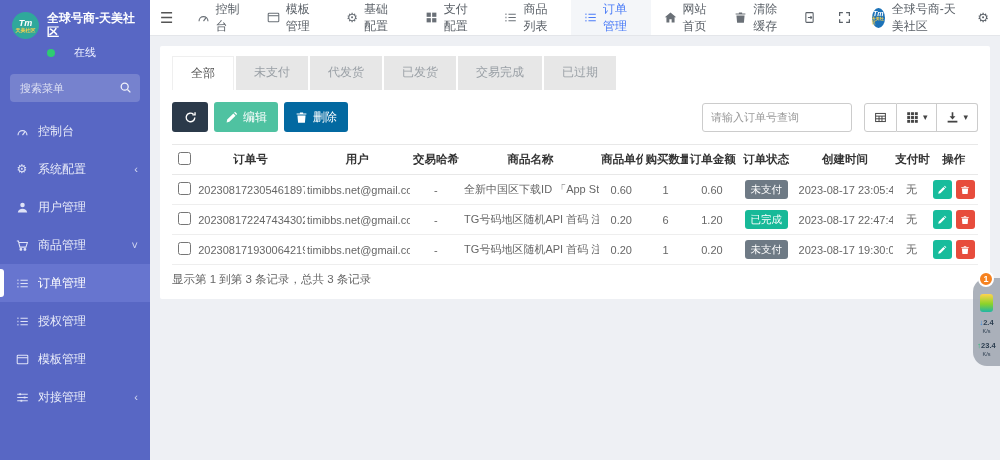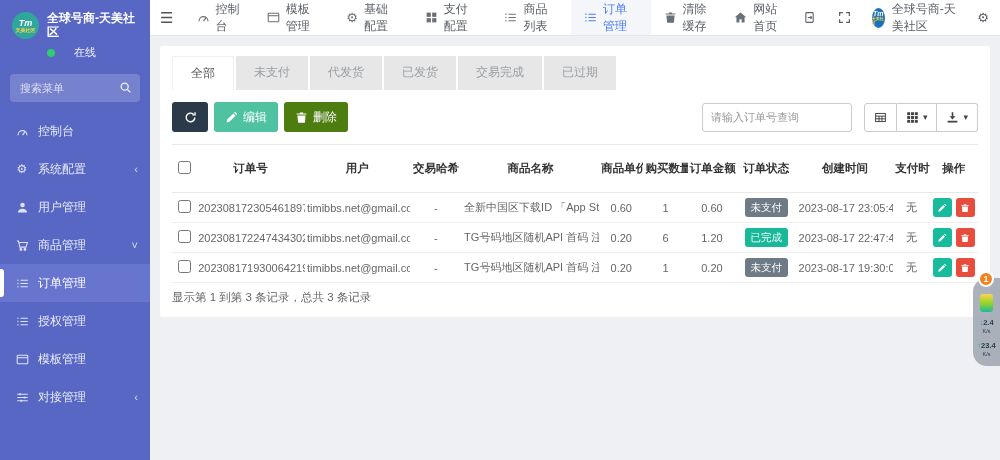--- a/index.html
+++ b/index.html
@@ -53,35 +53,35 @@
   .ftab { padding:8px 18px; background:#e7e7e7; color:#9aa0a6; font-size:12px; cursor:pointer;font-family:Liberation Serif, serif; }
   .ftab.active { background:#fff; color:#555; border:1px solid #efefef; border-bottom:none; }
 
   
   .toolbar { display:flex; align-items:center; margin:12px 0 12px; }
   .btn { display:inline-flex; align-items:center; gap:5px; border:none; border-radius:3px; height:30px;
     padding:0 11px; color:#fff; font-size:12px; cursor:pointer; font-family:inherit; }
   .btn + .btn { margin-left:6px; }
   .btn-dark { background:#2b3a4a; width:36px; justify-content:center; padding:0; }
   .btn-green { background:#4fc2a1; }
-  .btn-red { background:#4d7c0f; }
+  .btn-red { background:#0369a1; }
   .toolbar-right { margin-left:auto; display:flex; align-items:center; }
   .order-search { width:150px; height:29px; border:1px solid #ccc; border-radius:3px; padding:0 8px; font-size:11px; color:#333; outline:none; font-family:inherit; }
   .order-search::placeholder { color:#999; }
   .btn-group { display:flex; margin-left:12px; }
   .tool-btn { display:flex; align-items:center; gap:4px; height:29px; padding:0 9px; background:#fff;
     border:1px solid #ccc; color:#444; cursor:pointer; font-family:inherit; }
   .tool-btn + .tool-btn { border-left:none; }
   .tool-btn:first-child { border-radius:3px 0 0 3px; }
   .tool-btn:last-child { border-radius:0 3px 3px 0; }
   .caret { font-size:9px; color:#444; }
 
   
   table { width:100%; border-collapse:collapse; table-layout:fixed; }
-  th { font-size:11.5px; color:#333; font-weight:bold; padding:16px 2px; border-top:1px solid #e8e8e8; border-bottom:1px solid #e8e8e8; text-align:center; white-space:nowrap; overflow:hidden; }
+  th { font-size:11.5px; color:#333; font-weight:bold; padding:7px 2px; border-top:1px solid #e8e8e8; border-bottom:1px solid #e8e8e8; text-align:center; white-space:nowrap; overflow:hidden; }
   td { font-size:11px; color:#666; padding:5px 2px; border-bottom:1px solid #eee; text-align:center; white-space:nowrap; overflow:hidden; }
   .badge { display:inline-block; padding:2.5px 6px; border-radius:3px; color:#fff; font-size:10.5px; }
   .badge[data-status="unpaid"] { background:#6e7a85; }
   .badge[data-status="completed"] { background:#17b998; }
   .act-btn { display:inline-flex; align-items:center; justify-content:center; width:19px; height:19px; border:none;
     border-radius:3px; color:#fff; cursor:pointer; vertical-align:middle; }
   .act-edit { background:#18bc9c; margin-right:4px; }
   .act-del { background:#e74c3c; }
   .act-btn svg { width:10px; height:10px; }
   .summary { margin-top:7px; color:#666; font-size:11.5px; }
@@ -255,32 +255,32 @@
               <path d="M1.8 4h1.2M1.8 8h1.2M1.8 12h1.2" stroke-width="1.8"></path>
             </svg>
           </span>
         <span>订单管理</span>
       </div>
 
       <div class="tn-right">
         <div class="tn-item">
           <span class="icon">
               <svg viewBox="0 0 16 16" fill="currentColor" width="12" height="12">
+                <path d="M8 1.8l7 6h-2v6.4h-3.6V10H6.6v4.2H3V7.8H1z"></path>
+              </svg>
+            </span>
+          <span>网站首页</span>
+        </div>
+        <div class="tn-item">
+          <span class="icon">
+              <svg viewBox="0 0 16 16" fill="currentColor" width="12" height="12">
                 <path d="M6 1.8h4v1.2h4v1.4H2V3h4zM3 5.6h10l-.8 8.8H3.8z"></path>
               </svg>
             </span>
           <span>清除缓存</span>
-        </div>
-        <div class="tn-item">
-          <span class="icon">
-              <svg viewBox="0 0 16 16" fill="currentColor" width="12" height="12">
-                <path d="M8 1.8l7 6h-2v6.4h-3.6V10H6.6v4.2H3V7.8H1z"></path>
-              </svg>
-            </span>
-          <span>网站首页</span>
         </div>
         <div class="tn-iconbtn">
           <span class="icon">
               <svg viewBox="0 0 16 16" fill="none" stroke="currentColor" stroke-width="1.3" width="13" height="13">
                 <rect x="3.5" y="2" width="9" height="12" rx="1"></rect>
                 <path d="M6 8h5m0 0L9.2 6.2M11 8l-1.8 1.8"></path>
               </svg>
             </span>
         </div>
         <div class="tn-iconbtn">

